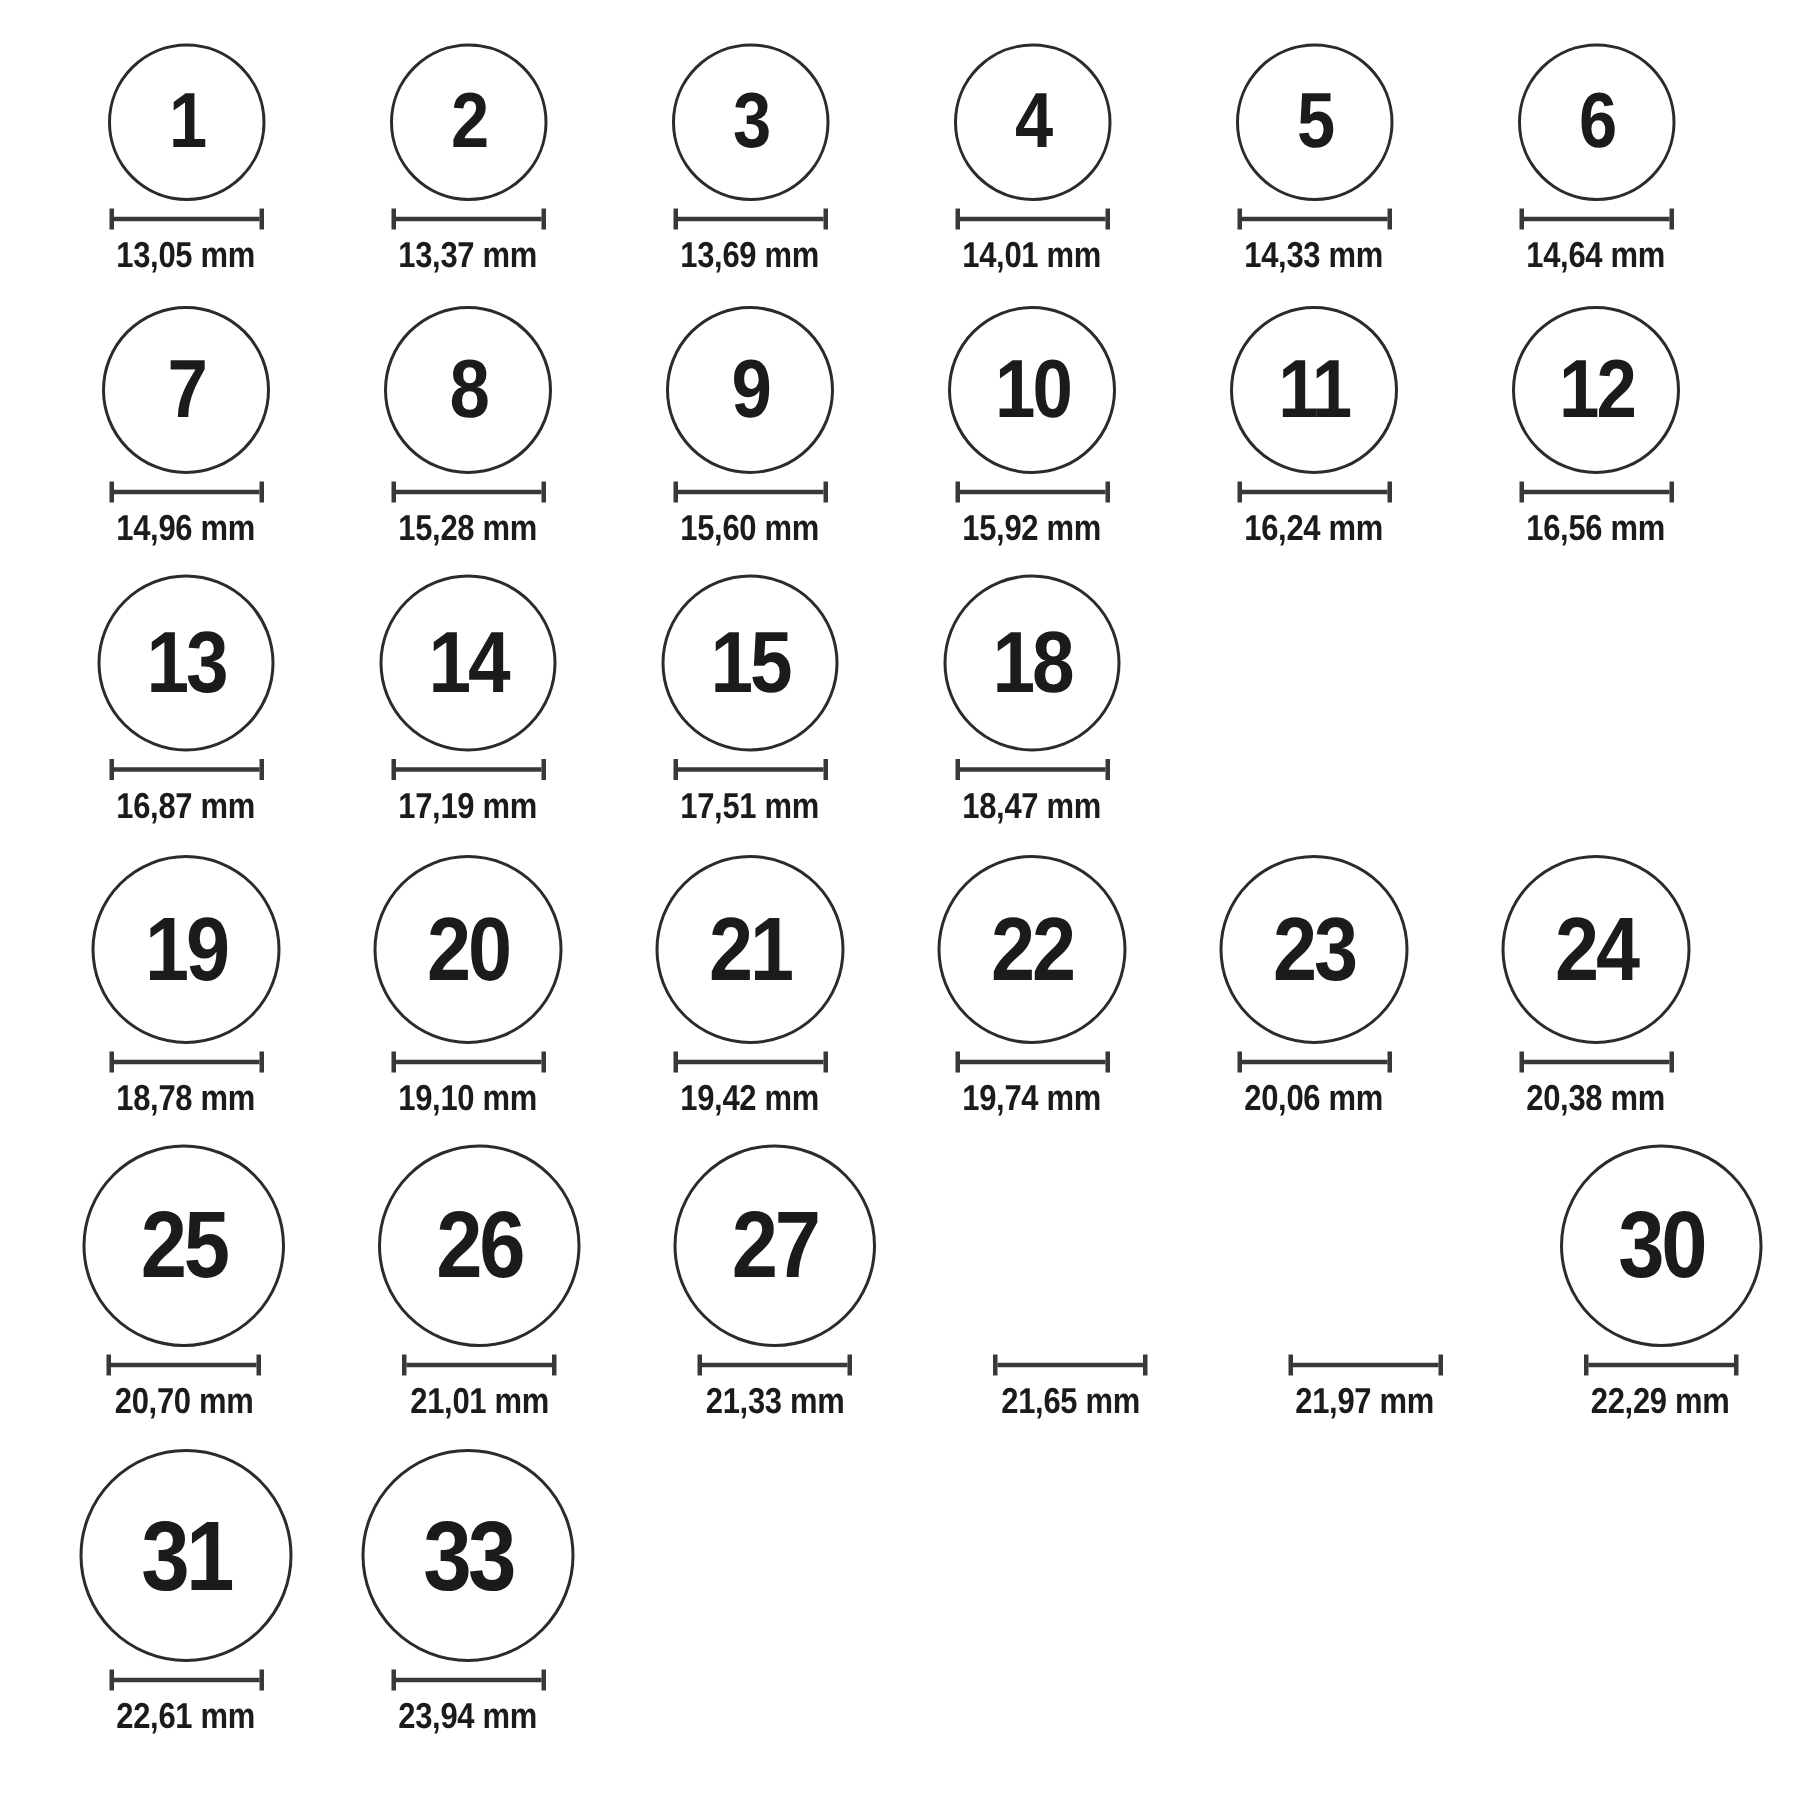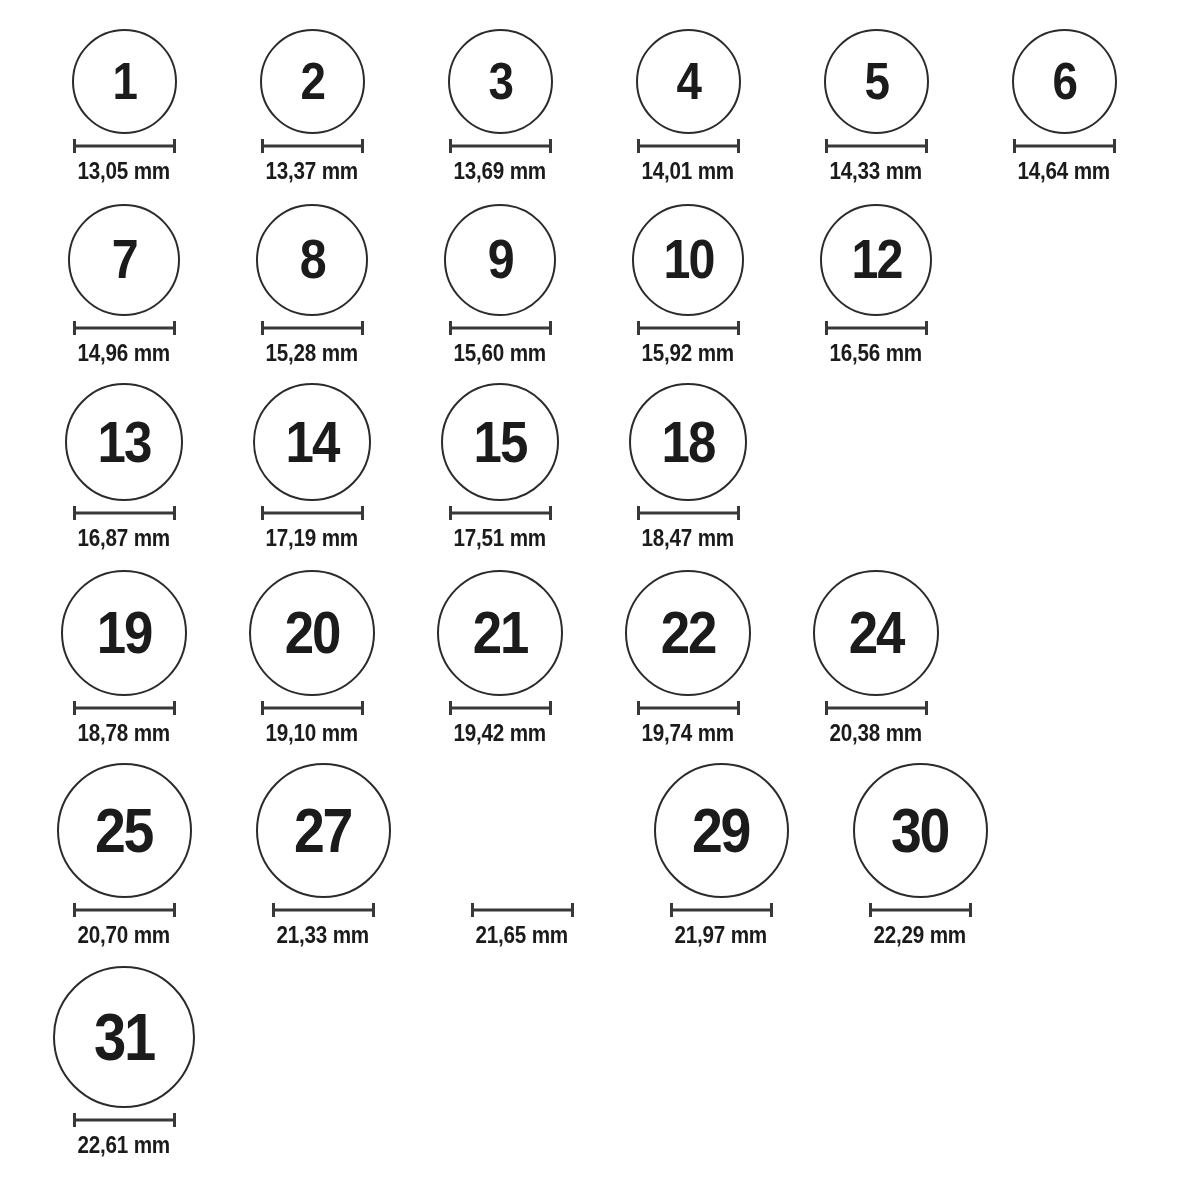--- a/index.html
+++ b/index.html
@@ -152,20 +152,27 @@
       </div>
       <div class="cell">
         <div class="circle" style="width: 112px; height: 112px;">
           <span class="num" style="font-size: 55px;">10</span>
         </div>
         <div class="ruler"></div>
         <div class="dia-label">15,92 mm</div>
       </div>
       <div class="cell">
         <div class="circle" style="width: 112px; height: 112px;">
+          <span class="num" style="font-size: 55px;">11</span>
+        </div>
+        <div class="ruler"></div>
+        <div class="dia-label">16,24 mm</div>
+      </div>
+      <div class="cell">
+        <div class="circle" style="width: 112px; height: 112px;">
           <span class="num" style="font-size: 55px;">12</span>
         </div>
         <div class="ruler"></div>
         <div class="dia-label">16,56 mm</div>
       </div>
     </div>
     <div class="size-row" style="height: 185px;">
       <div class="cell">
         <div class="circle" style="width: 118px; height: 118px; justify-content: center;">
           <span class="num" style="font-size: 58px;">13</span>
@@ -219,62 +226,80 @@
       </div>
       <div class="cell">
         <div class="circle" style="width: 126px; height: 126px;">
           <span class="num" style="font-size: 60px;">22</span>
         </div>
         <div class="ruler"></div>
         <div class="dia-label">19,74 mm</div>
       </div>
       <div class="cell">
         <div class="circle" style="width: 126px; height: 126px;">
+          <span class="num" style="font-size: 60px;">23</span>
+        </div>
+        <div class="ruler"></div>
+        <div class="dia-label">20,06 mm</div>
+      </div>
+      <div class="cell">
+        <div class="circle" style="width: 126px; height: 126px;">
           <span class="num" style="font-size: 60px;">24</span>
         </div>
         <div class="ruler"></div>
         <div class="dia-label">20,38 mm</div>
       </div>
     </div>
     <div class="size-row" style="height: 202px; gap: 11px;">
       <div class="cell">
         <div class="circle" style="width: 135px; height: 135px;">
           <span class="num" style="font-size: 63px;">25</span>
         </div>
         <div class="ruler"></div>
         <div class="dia-label">20,70 mm</div>
       </div>
       <div class="cell">
         <div class="circle" style="width: 135px; height: 135px;">
+          <span class="num" style="font-size: 63px;">26</span>
+        </div>
+        <div class="ruler"></div>
+        <div class="dia-label">21,01 mm</div>
+      </div>
+      <div class="cell">
+        <div class="circle" style="width: 135px; height: 135px;">
           <span class="num" style="font-size: 63px;">27</span>
         </div>
         <div class="ruler"></div>
         <div class="dia-label">21,33 mm</div>
       </div>
       <div class="cell">
         <div class="ruler"></div>
         <div class="dia-label">21,65 mm</div>
       </div>
       <div class="cell">
-        <div class="circle" style="width: 135px; height: 135px;">
-          <span class="num" style="font-size: 63px;">29</span>
-        </div>
         <div class="ruler"></div>
         <div class="dia-label">21,97 mm</div>
       </div>
       <div class="cell">
         <div class="circle" style="width: 135px; height: 135px;">
           <span class="num" style="font-size: 63px;">30</span>
         </div>
         <div class="ruler"></div>
         <div class="dia-label">22,29 mm</div>
       </div>
     </div>
     <div class="size-row" style="height: 210px;">
       <div class="cell">
         <div class="circle" style="width: 142px; height: 142px;">
           <span class="num" style="font-size: 66px;">31</span>
         </div>
         <div class="ruler"></div>
         <div class="dia-label">22,61 mm</div>
+      </div>
+      <div class="cell">
+        <div class="circle" style="width: 142px; height: 142px;">
+          <span class="num" style="font-size: 66px;">33</span>
+        </div>
+        <div class="ruler"></div>
+        <div class="dia-label">23,94 mm</div>
       </div>
     </div>
   </main>
 
 </body></html>

